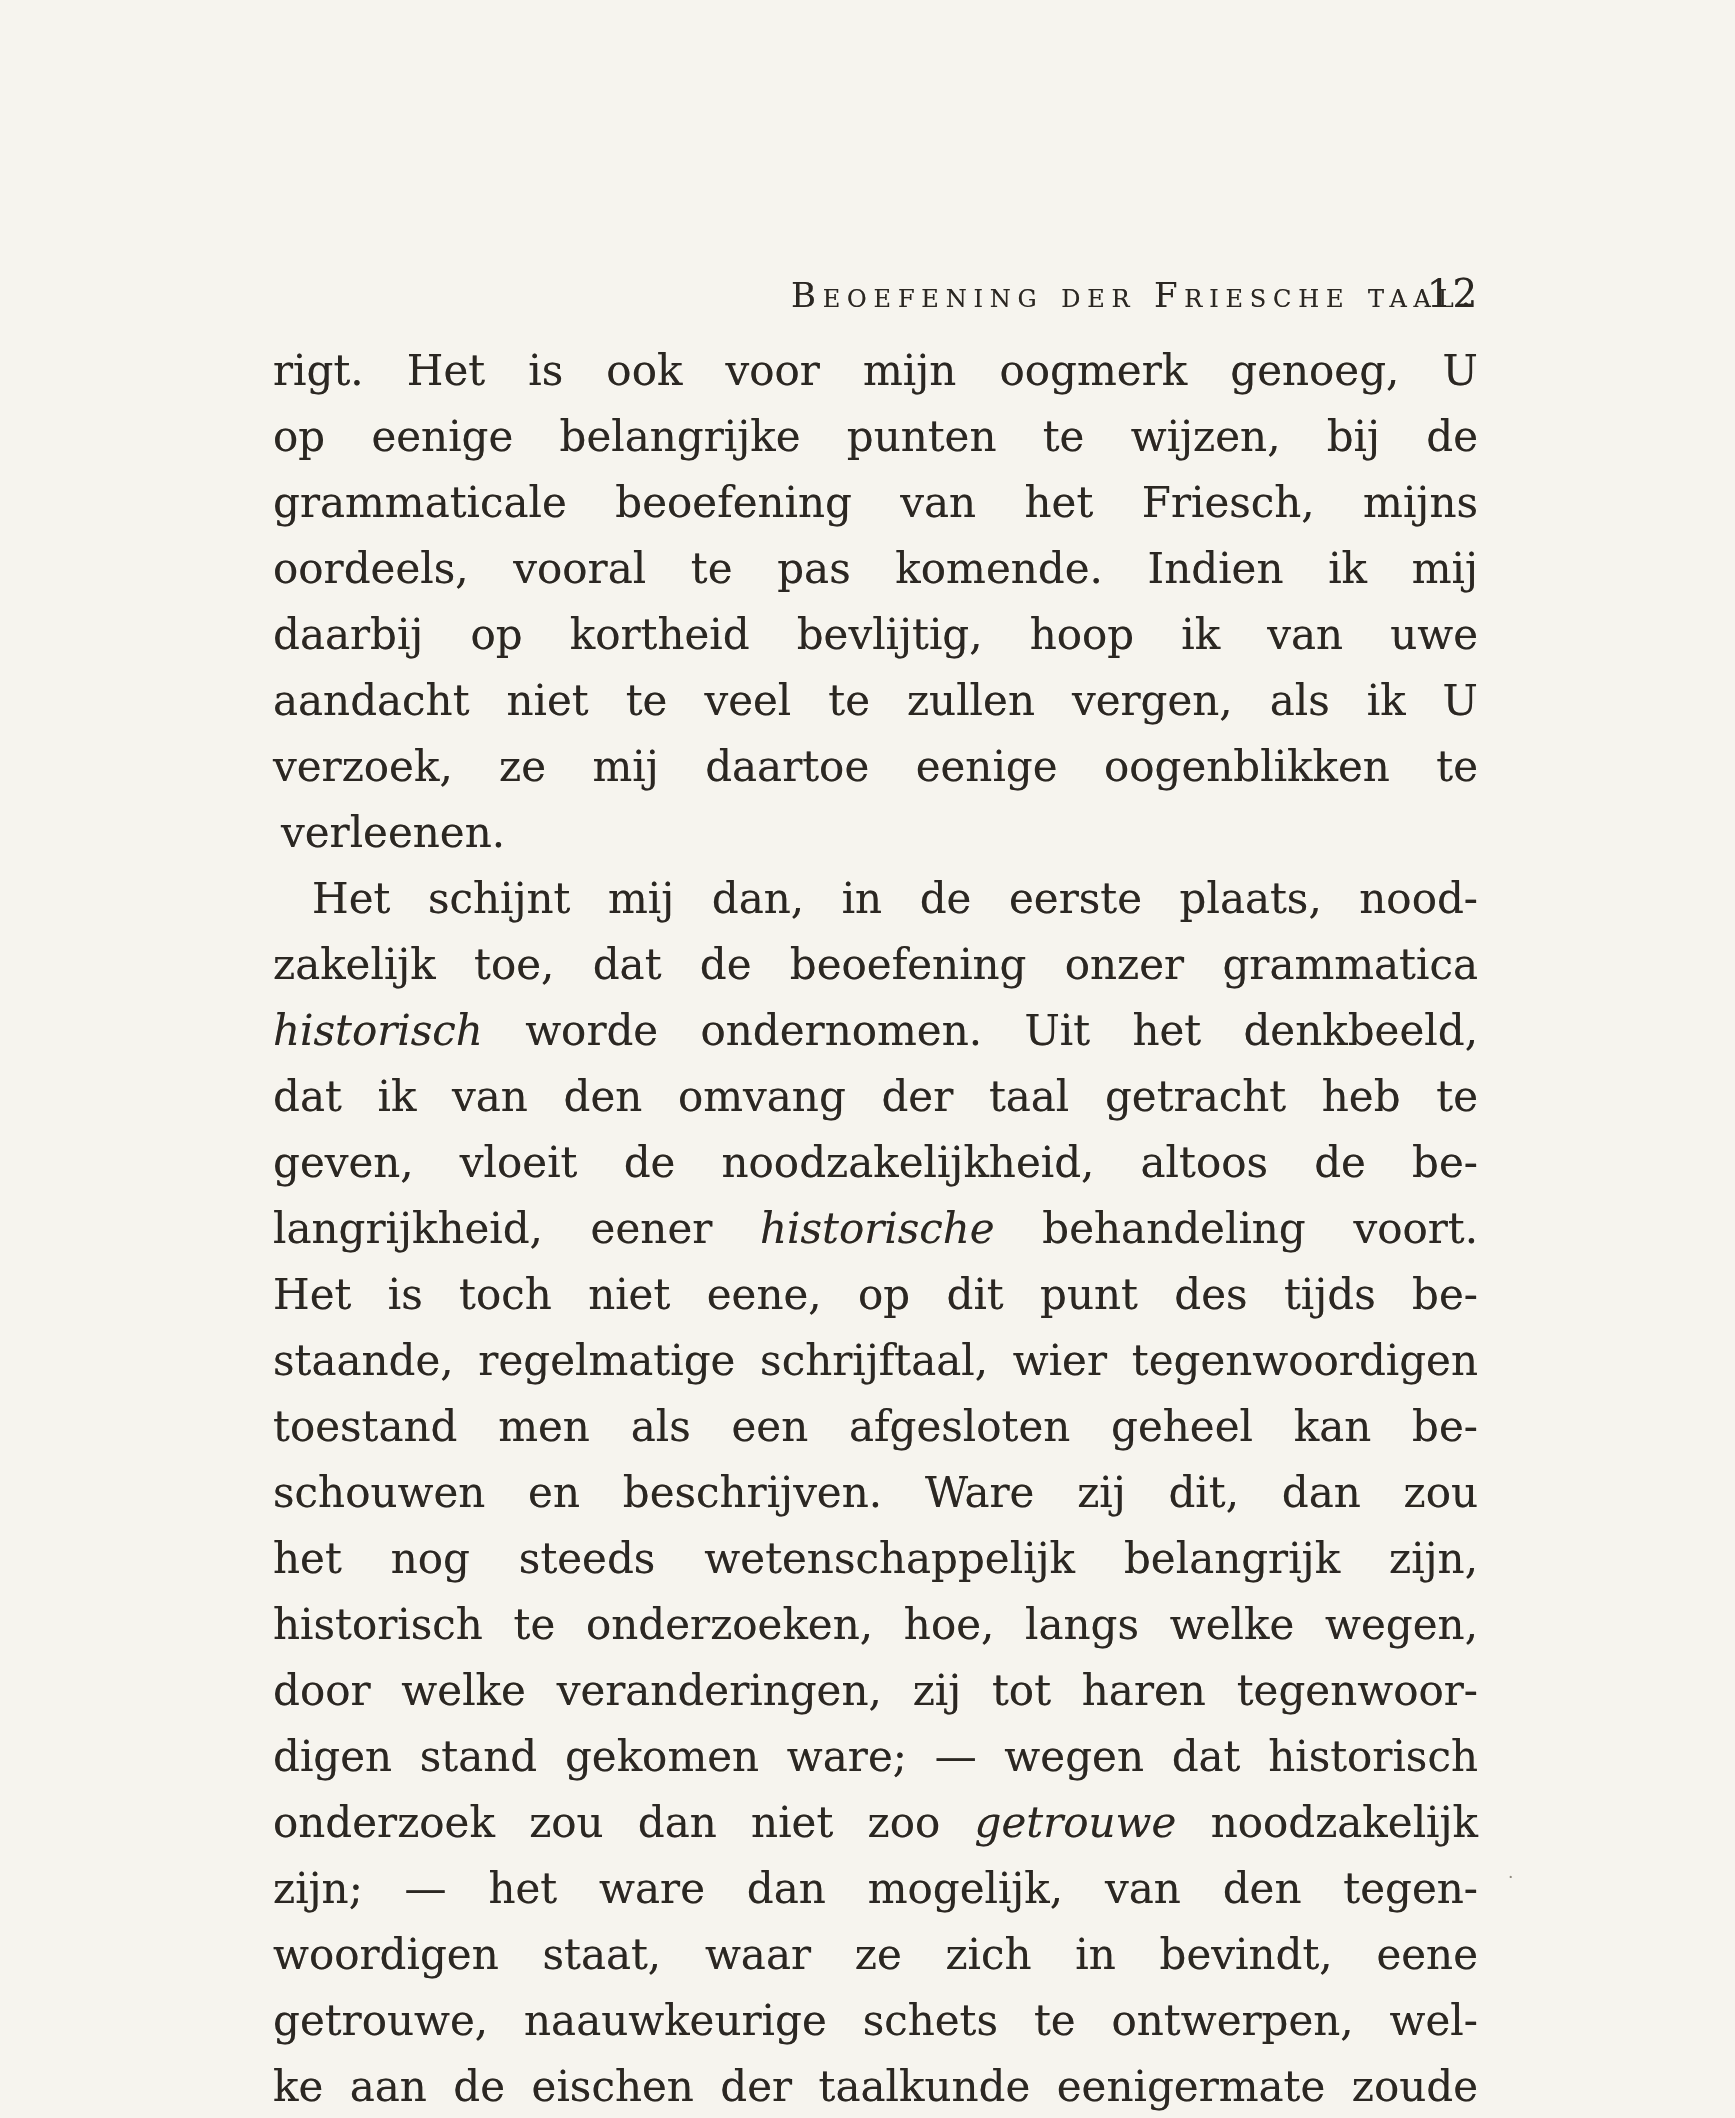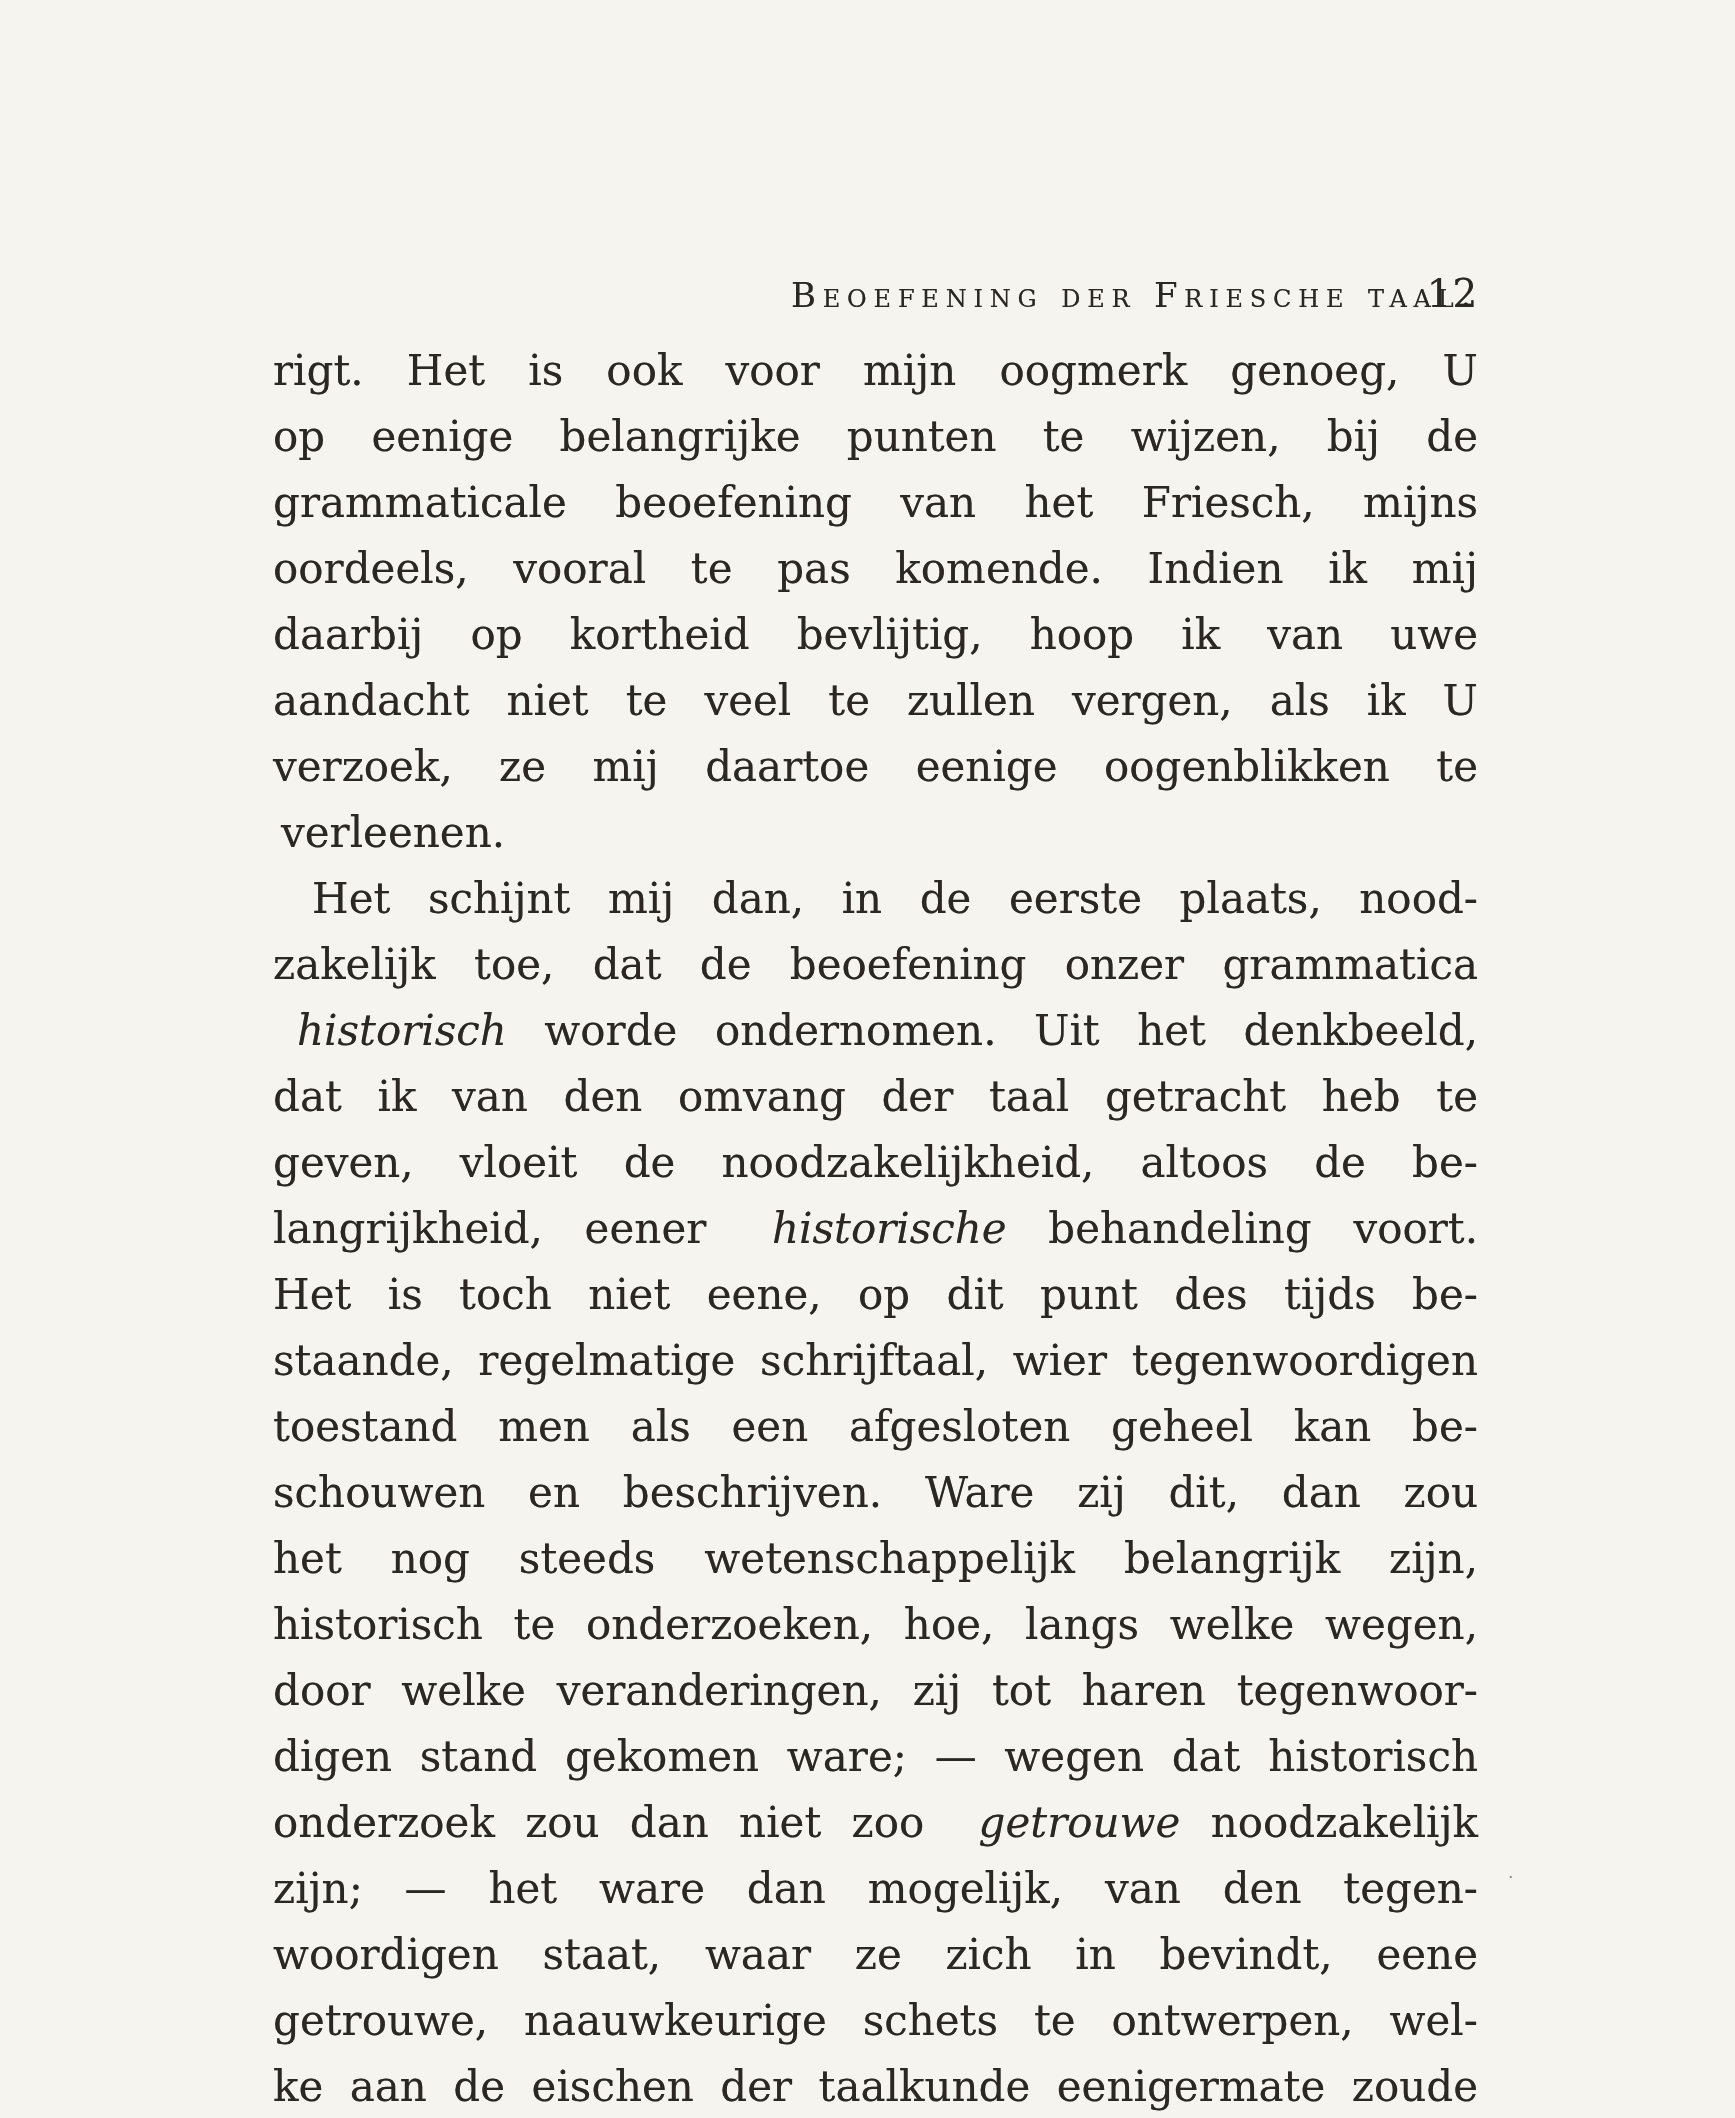--- a/index.html
+++ b/index.html
@@ -56,21 +56,20 @@
   }
   .line.last {
     text-align-last: left;
     margin-left: 8px;
   }
   .line.indent {
     text-indent: 39px;
   }
   .line em {
     font-style: italic;
-    margin-left: 24px;
   }
   
   .artifact {
     position: absolute;
     color: #8d887d;
     font-family: "DejaVu Serif", serif;
   }
 </style>
 </head>
 <body style="--paper: #f6f4ee; --ink: #2b2722;">

